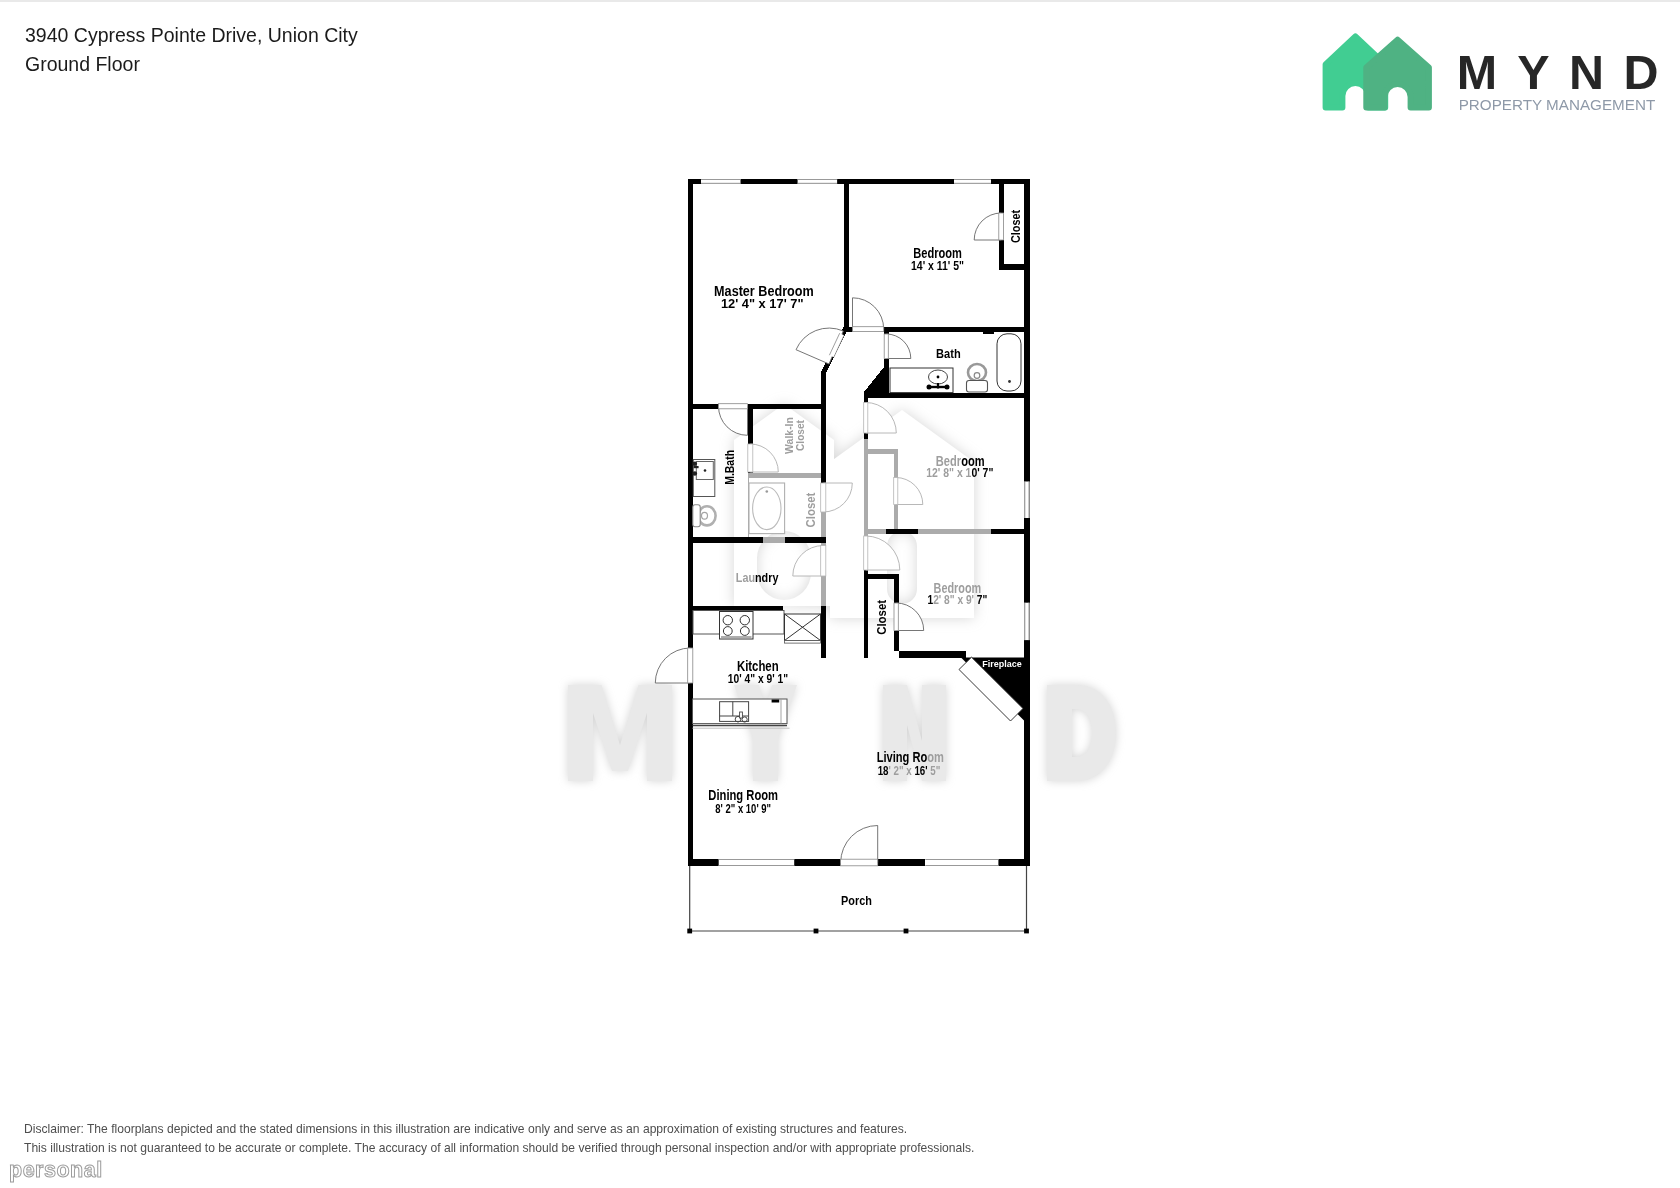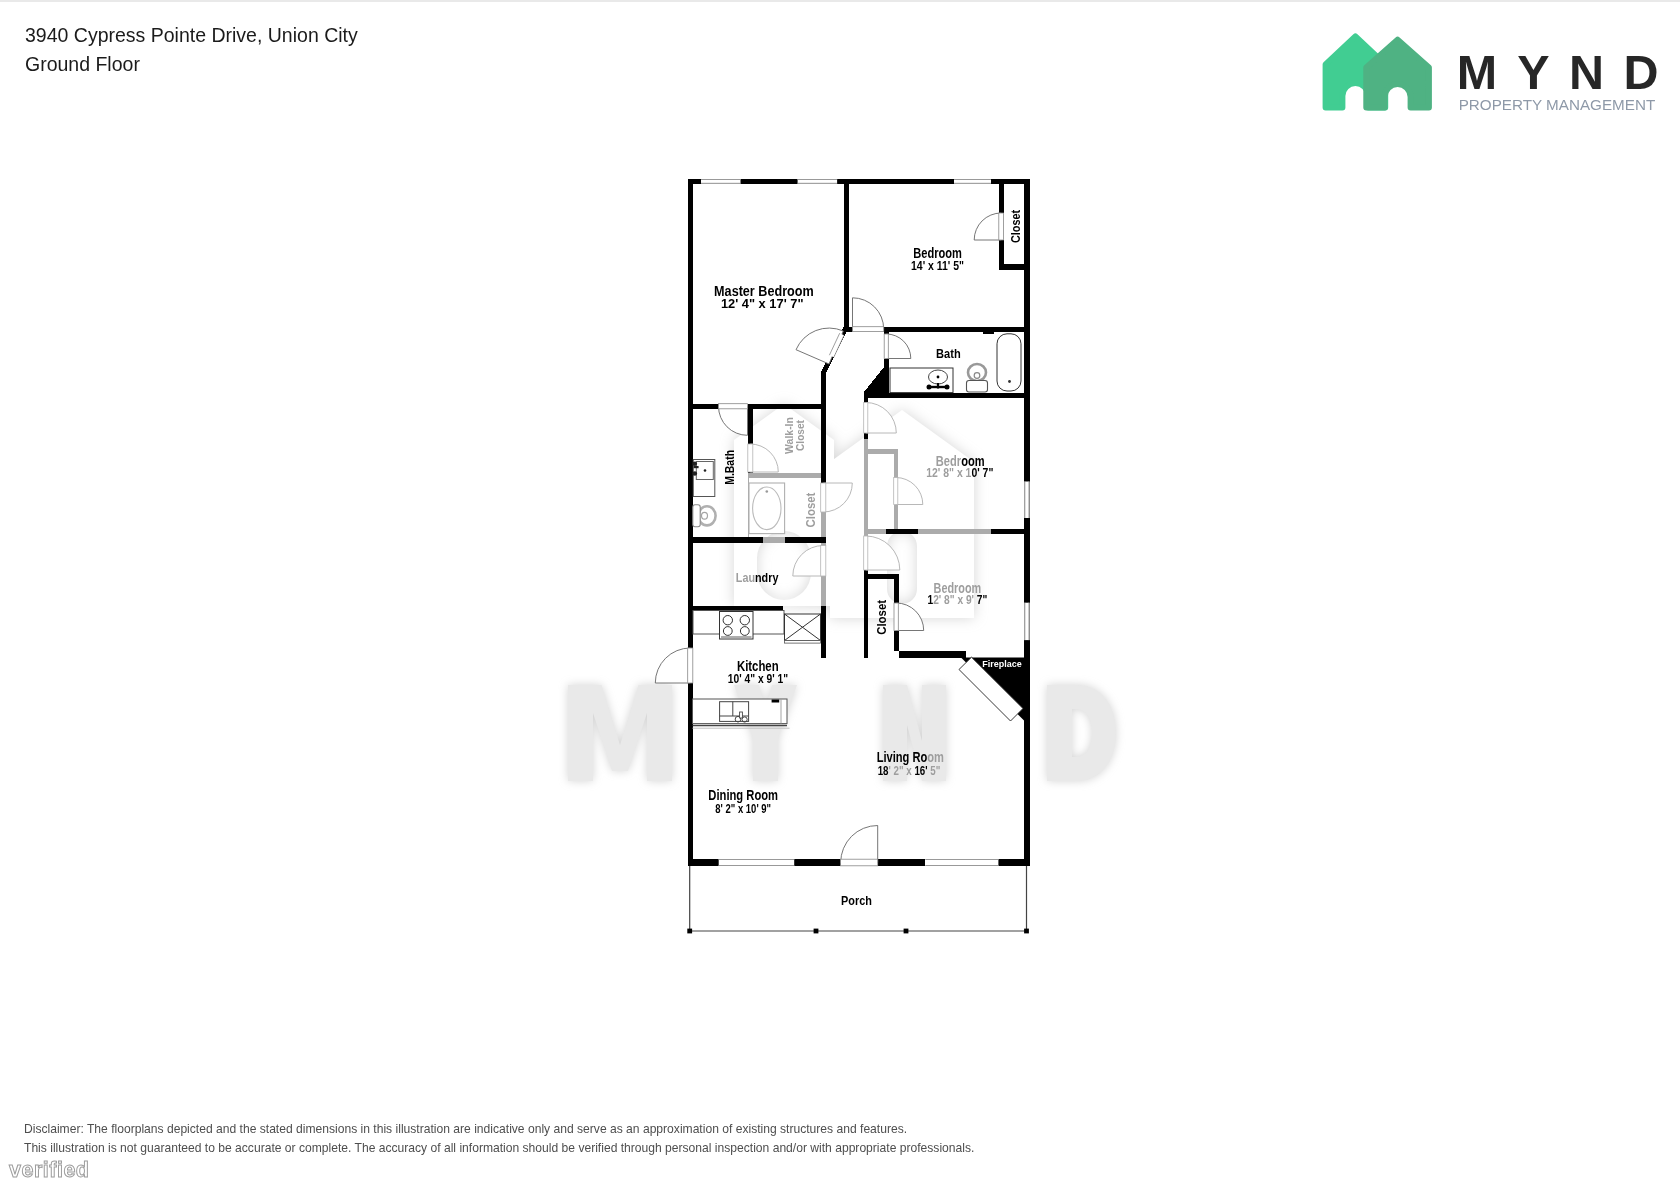--- a/index.html
+++ b/index.html
@@ -353,14 +353,14 @@
 
 <text x="856.5" y="904.6" font-size="13" fill="#000" text-anchor="middle" font-weight="bold" textLength="30.8" lengthAdjust="spacingAndGlyphs">Porch</text>
 
 <text x="1002" y="666.7" font-size="9.5" fill="#fff" text-anchor="middle" font-weight="bold" textLength="39.5" lengthAdjust="spacingAndGlyphs">Fireplace</text>
 </g>
 </svg>
 
 
 <div id="disc">Disclaimer: The floorplans depicted and the stated dimensions in this illustration are indicative only and serve as an approximation of existing structures and features.<br>This illustration is not guaranteed to be accurate or complete. The accuracy of all information should be verified through personal inspection and/or with appropriate professionals.</div>
 
-<div id="rentlinx">verified</div>
+<div id="rentlinx">personal</div>
 </div>
 
 </body></html>

